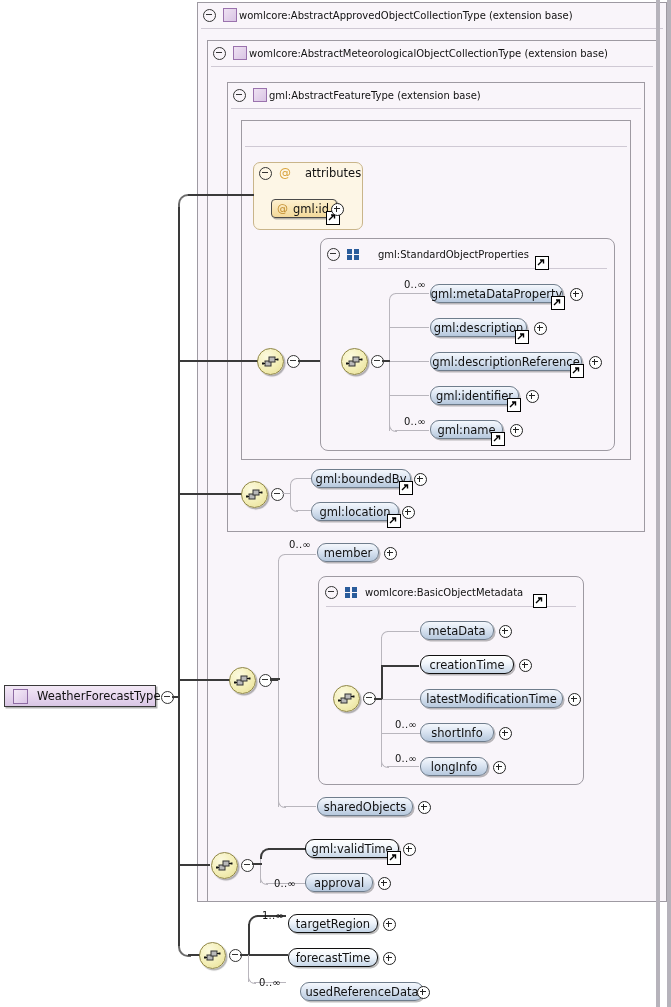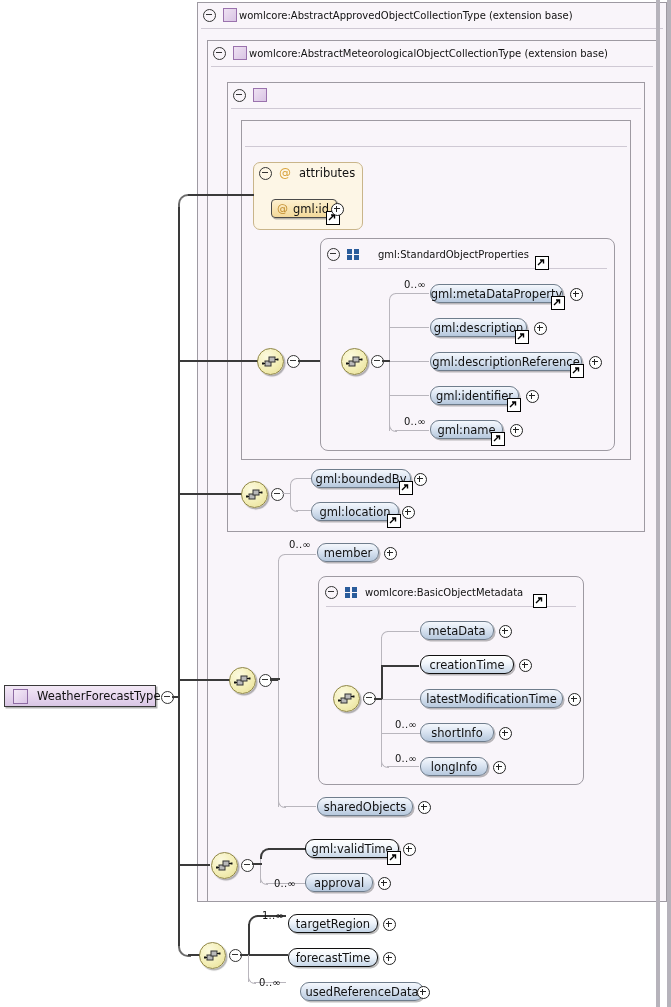--- a/index.html
+++ b/index.html
@@ -120,31 +120,32 @@
     <span class="tsq"></span>
     <span class="lbl">womlcore:AbstractMeteorologicalObjectCollectionType (extension base)</span>
   </div>
 
   <div class="extbox" style="left:227px;top:82px;width:418px;height:450px;">
   </div>
   <div class="hsep" style="left:231px;top:108px;width:410px;"></div>
   <div class="exthdr" style="left:233px;top:82px;">
     <span class="minus"></span>
     <span class="tsq"></span>
+    <span class="lbl">gml:AbstractFeatureType (extension base)</span>
   </div>
 
   <div class="extbox" style="left:241px;top:120px;width:390px;height:340px;">
   </div>
   <div class="hsep" style="left:245px;top:146px;width:382px;"></div>
 
   <div class="attrbox" style="left:253px;top:162px;width:110px;height:68px;"></div>
   <div class="attrhdr" style="left:259px;top:166px;">
     <span class="minus"></span>
     <span class="atsym">@</span>
-    <span style="margin-left:8px;">attributes</span>
+    <span style="margin-left:14px;">attributes</span>
   </div>
   <div class="attrpill" style="left:271px;top:199px;">
     <span class="at">@</span>
     <span class="nm">gml:id</span>
   </div>
   <div class="larrow" style="left:326px;top:211px;">
     <svg width="10" height="10" viewBox="0 0 10 10">
         <path d="M2 8 L7 3 M4 3 L7.5 3 L7.5 6.5" stroke="#000" stroke-width="1.4" fill="none"></path>
       </svg>
   </div>

